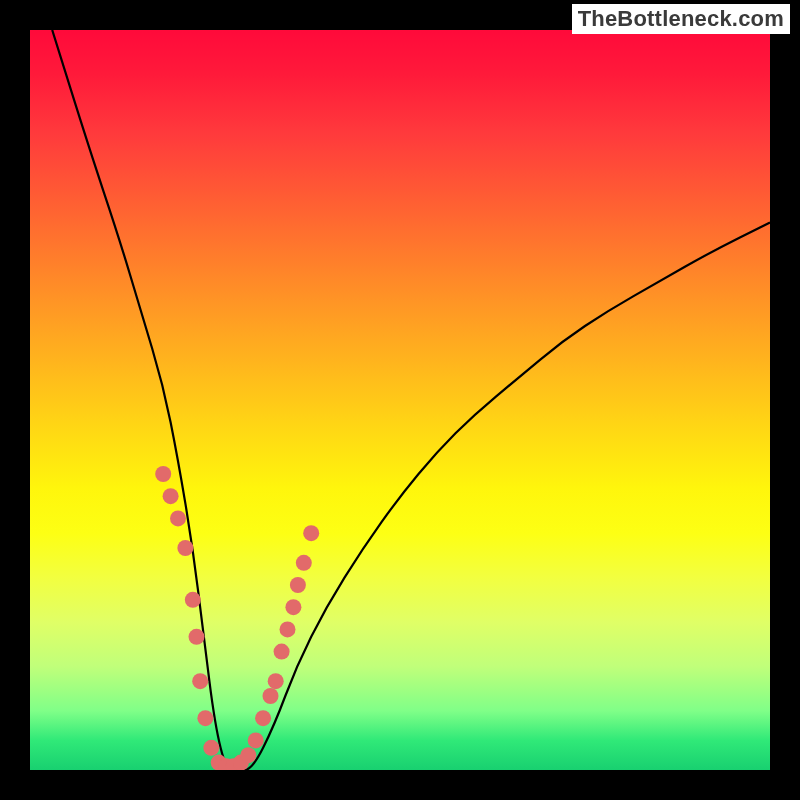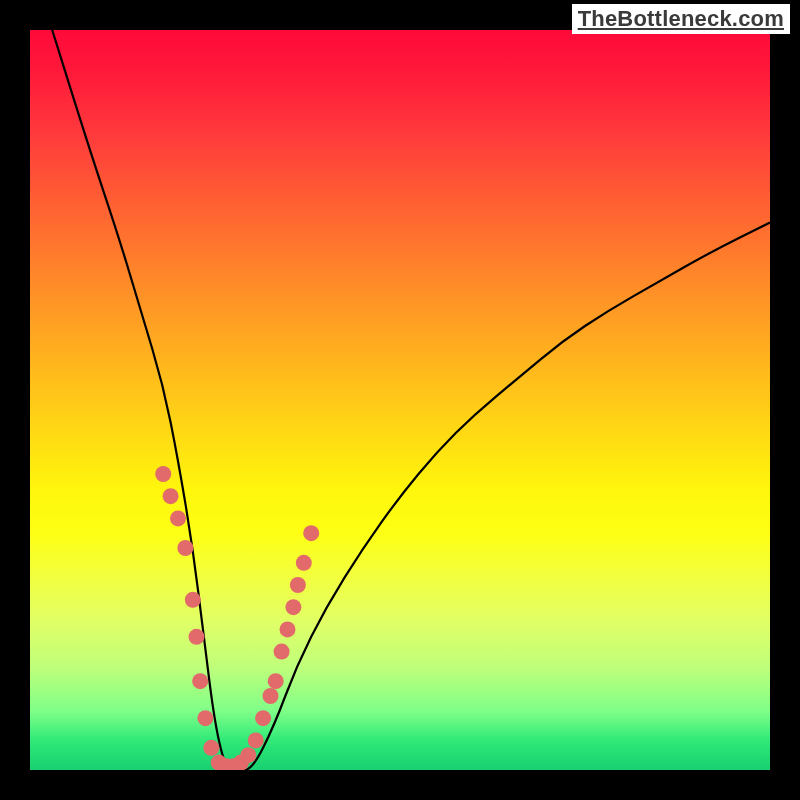--- a/index.html
+++ b/index.html
@@ -47,21 +47,20 @@
   .brand {
     position: absolute;
     top: 4px;
     right: 10px;
     color: #3a3a3a;
     background: #ffffff;
     font-size: 22px;
     font-weight: 600;
     padding: 2px 6px;
     letter-spacing: 0.2px;
-    text-decoration: underline;
   }
   svg.curve {
     position: absolute;
     left: 0;
     top: 0;
     width: 740px;
     height: 740px;
   }
 </style>
 </head>

